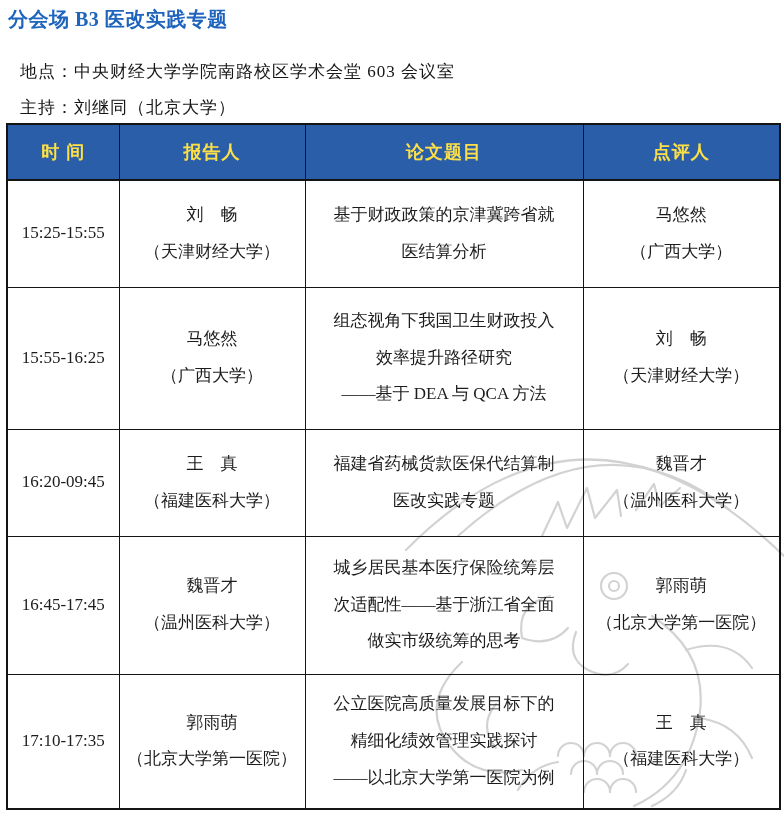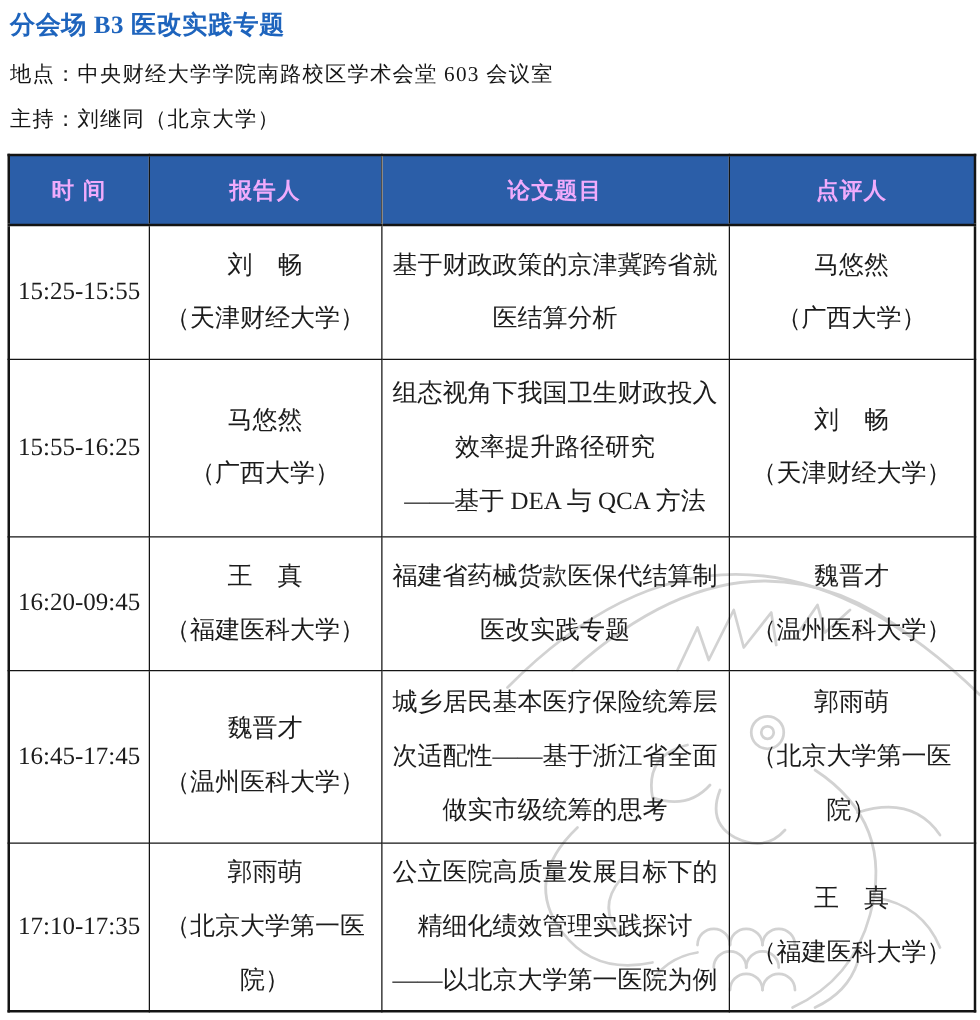--- a/index.html
+++ b/index.html
@@ -25,21 +25,21 @@
     font-family: Liberation Serif, serif;
     font-weight: bold;
     font-size: 20px;
     letter-spacing: 0.5px;
     color: #1e64bd;
     z-index: 2;
   }
   .meta-line {
     position: absolute;
     left: 8px;
-    margin: 0;
+    margin: 12px;
     font-size: 17px;
     letter-spacing: 1px;
     color: #161616;
     z-index: 2;
   }
   .location-line { top: 48px; }
   .host-line     { top: 84px; }
 
   
   .watermark {
@@ -67,31 +67,31 @@
   .session-table th,
   .session-table td {
     border: 1px solid #141414;
     text-align: center;
     vertical-align: middle;
     padding: 0 6px;
     overflow: hidden;
   }
   .session-table thead th {
     background: #2b5ea8;
-    color: #f0abfc;
+    color: #fde047;
     font-family: "Liberation Sans", "DejaVu Sans", sans-serif;
     font-weight: bold;
     font-size: 18px;
     letter-spacing: 1px;
     height: 54px;
     border-bottom: 2px solid #141414;
     margin-left: 28px;
   }
   .session-table td {
-    font-size: 20px;
+    font-size: 17px;
     line-height: 2.15;
     white-space: pre-line;
     color: #1c1c1c;
     background: transparent;
   }
   
   .session-table tbody tr:nth-child(1) { height: 107px; }
   .session-table tbody tr:nth-child(2) { height: 142px; }
   .session-table tbody tr:nth-child(3) { height: 107px; }
   .session-table tbody tr:nth-child(4) { height: 138px; }

